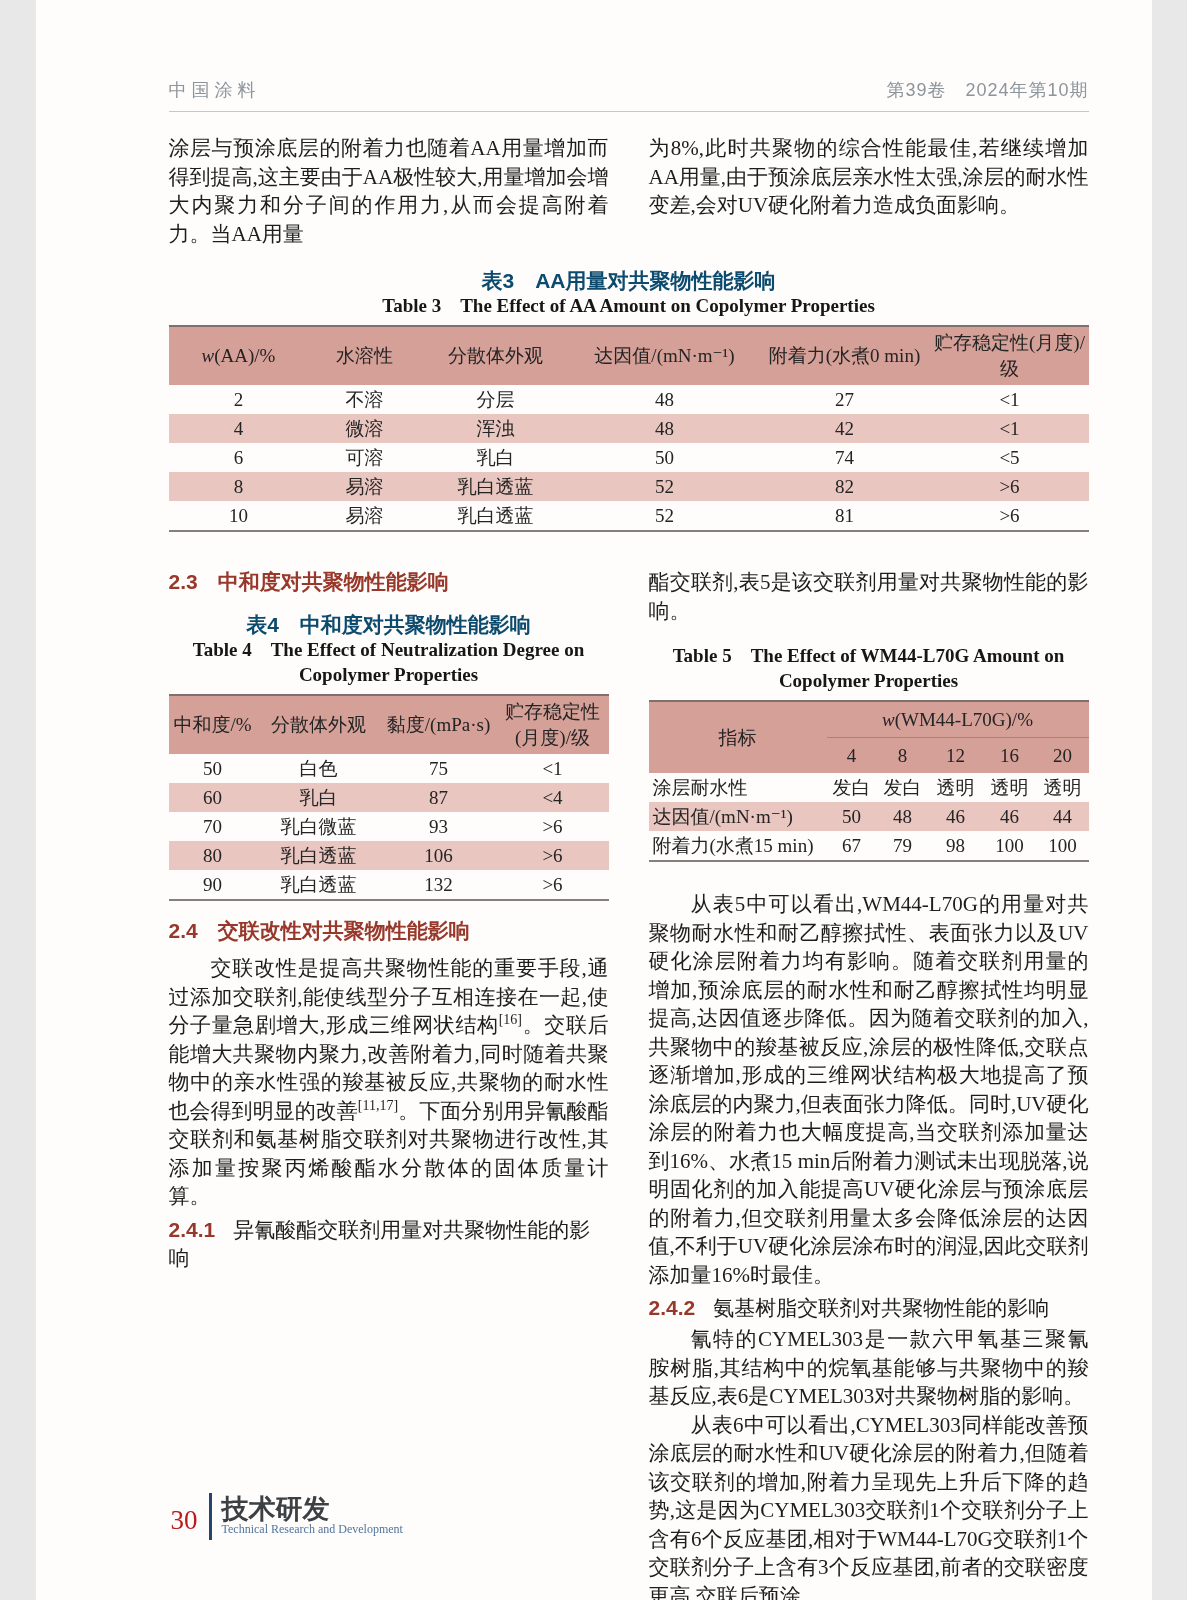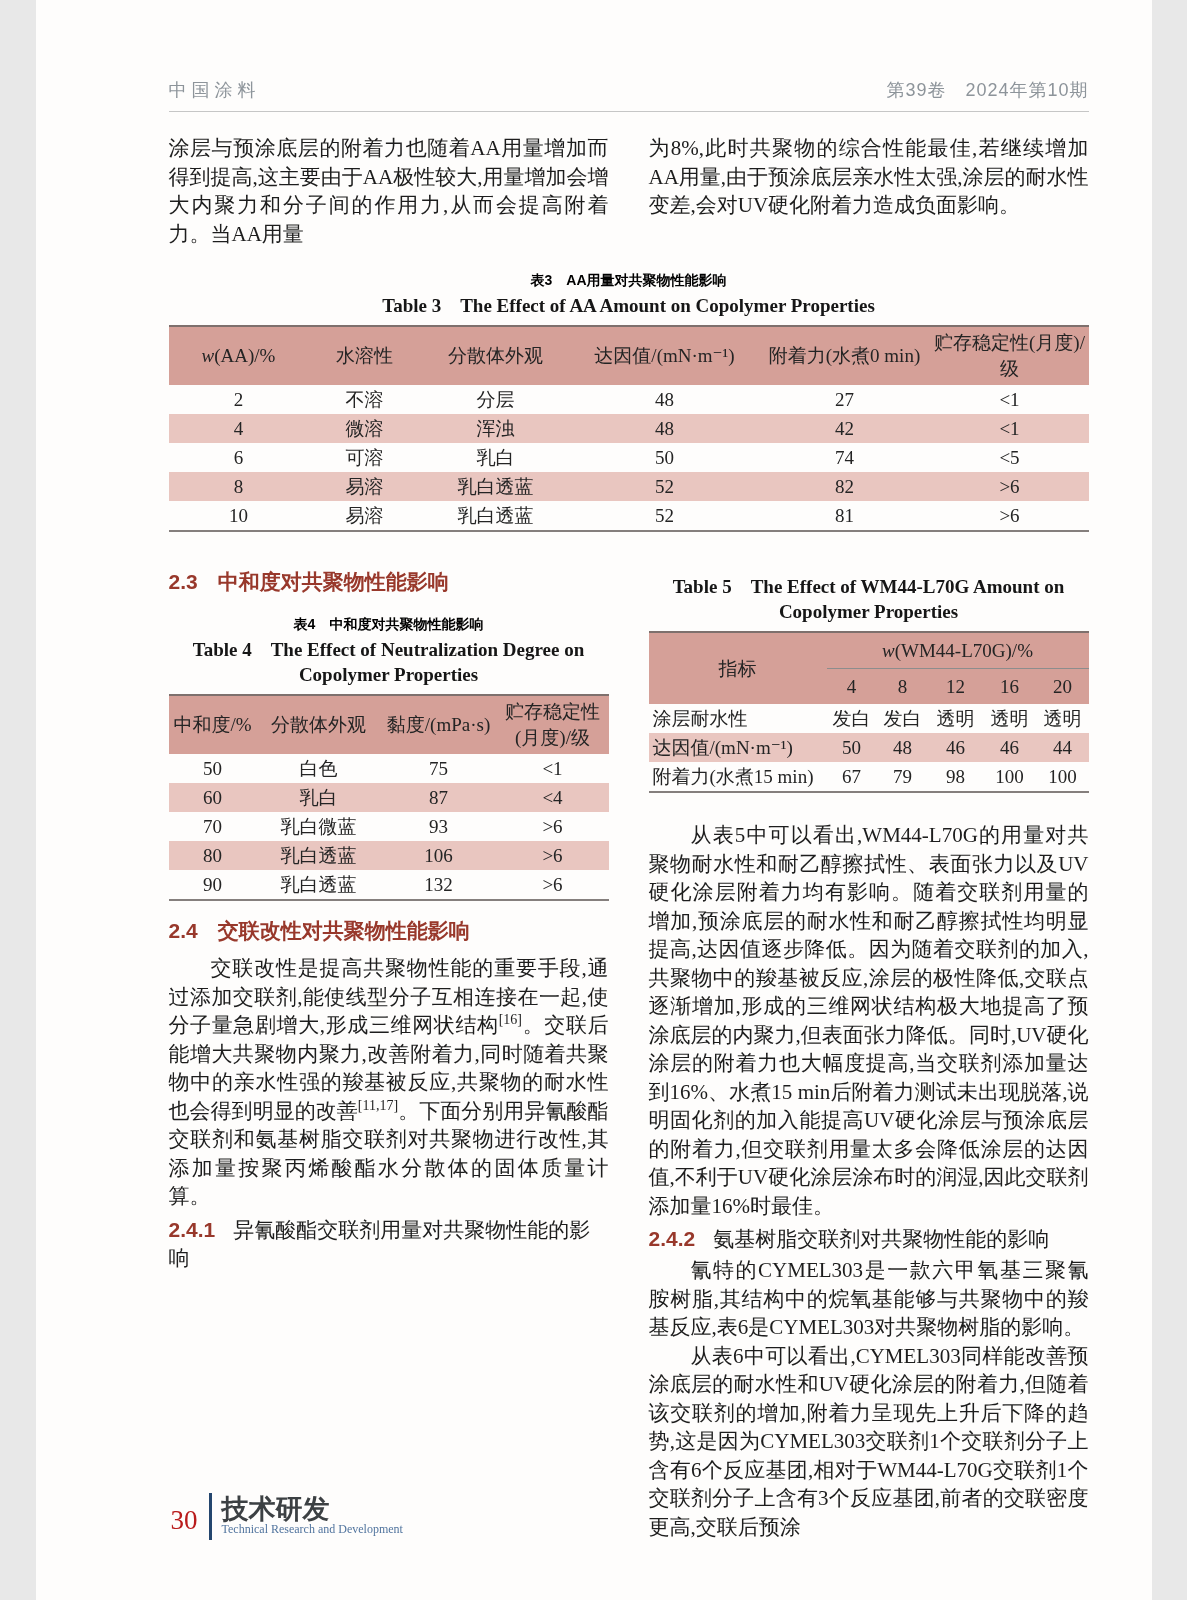--- a/index.html
+++ b/index.html
@@ -38,22 +38,22 @@
   h3.sec .secnum { margin-right:20px; }
   h4.subsec { font-size:21px; font-weight:normal; margin:5px 0 3px 0; }
   h4.subsec .secnum {
     font-family:"Liberation Sans","DejaVu Sans",sans-serif;
     font-weight:bold; color:#98382b; margin-right:18px;
   }
 
   
   .tblock { margin-top:20px; }
   .capcn {
-    text-align:center; font-weight:bold; font-size:14px; line-height:25px;
-    font-family:"Liberation Sans","DejaVu Sans",sans-serif; color:#000000;
+    text-align:center; font-weight:bold; font-size:21px; line-height:25px;
+    font-family:"Liberation Sans","DejaVu Sans",sans-serif; color:#0c4a6e;
   }
   .capen { text-align:center; font-weight:bold; font-size:19px; line-height:25px; color:#161616; }
   .capgap { margin-bottom:7px; }
 
   
   table.dtable {
     width:100%; border-collapse:collapse; table-layout:fixed;
     border-top:2px solid #7e706d; border-bottom:2px solid #857f7d;
     font-size:19px; color:#242424;
   }
@@ -230,20 +230,21 @@
         </h3>
         <p class="body indent"><span>交联改性是提高共聚物性能的重要手段,通过添加交联剂,能使线型分子互相连接在一起,使分子量急剧增大,形成三维网状结构</span><sup class="ref">[16]</sup><span>。交联后能增大共聚物内聚力,改善附着力,同时随着共聚物中的亲水性强的羧基被反应,共聚物的耐水性也会得到明显的改善</span><sup class="ref">[11,17]</sup><span>。下面分别用异氰酸酯交联剂和氨基树脂交联剂对共聚物进行改性,其添加量按聚丙烯酸酯水分散体的固体质量计算。</span></p>
 
         <h4 class="subsec">
           <span class="secnum">2.4.1</span><span>异氰酸酯交联剂用量对共聚物性能的影响</span>
         </h4>
 
       </div>
 
       <div class="colR">
+        <p class="body" style="margin-top:12px;">酯交联剂,表5是该交联剂用量对共聚物性能的影响。</p>
 
         <div class="tblock" style="margin-top:18px;">
           <div class="capen">Table 5　The Effect of WM44-L70G Amount on</div>
           <div class="capen capgap">Copolymer Properties</div>
           <table class="dtable t5">
             <colgroup>
                 <col style="width:178px">
                 <col style="width:50px">
                 <col style="width:52px">
                 <col style="width:54px">

